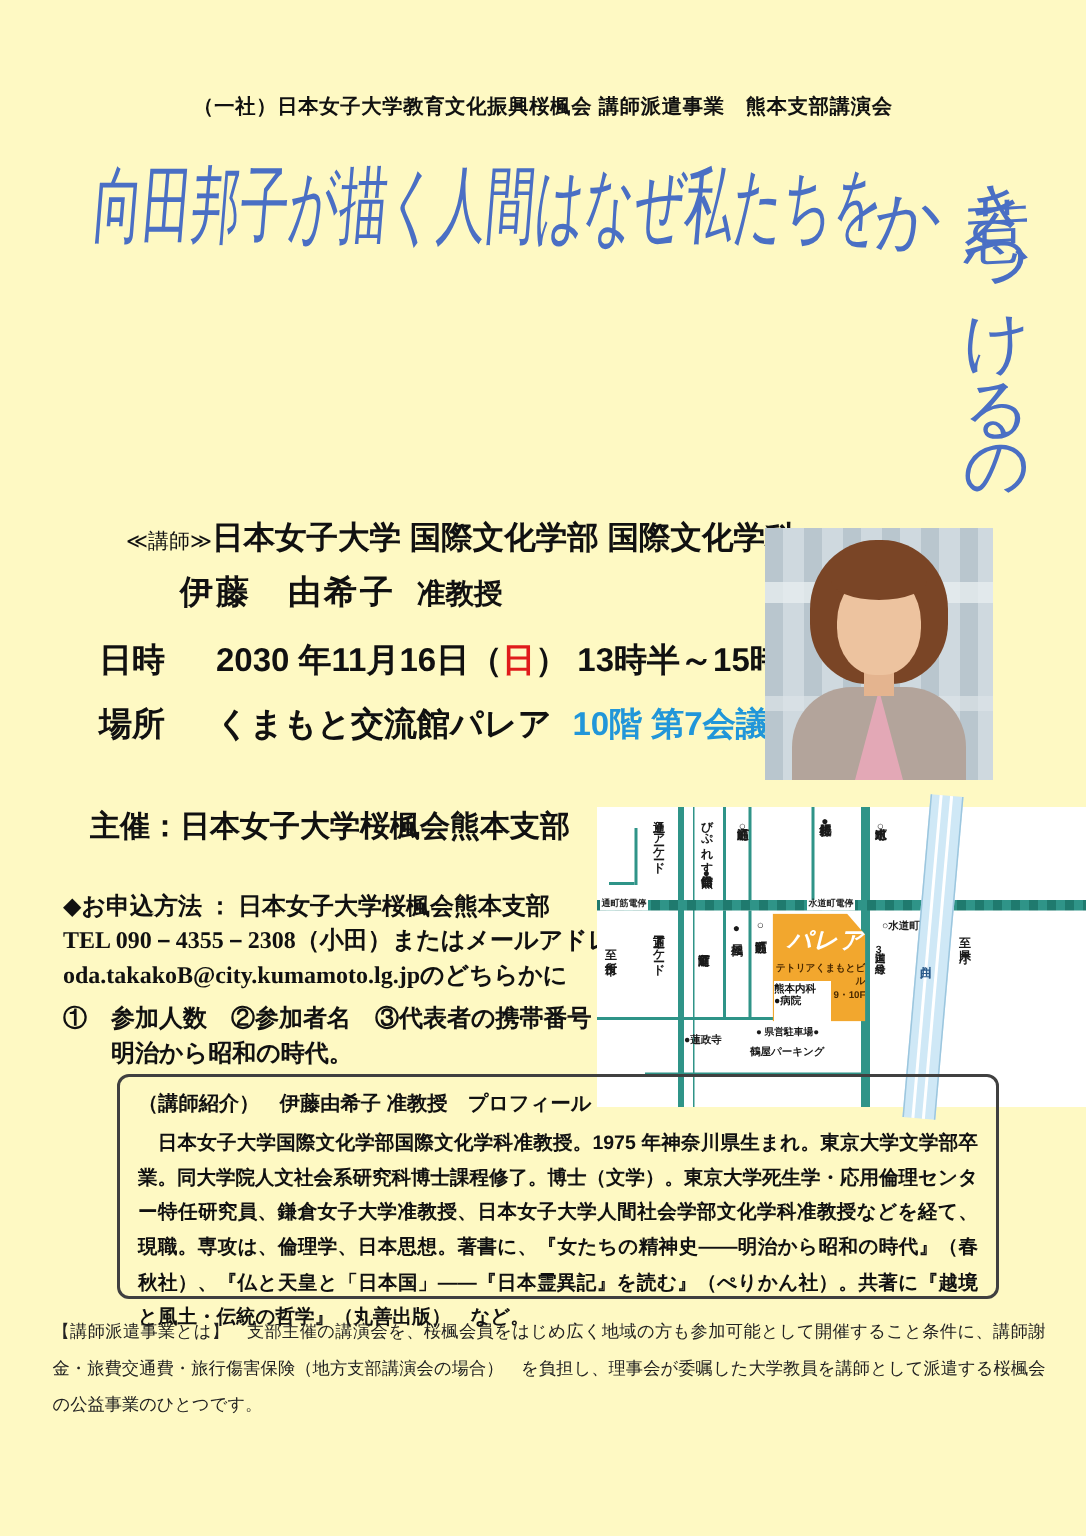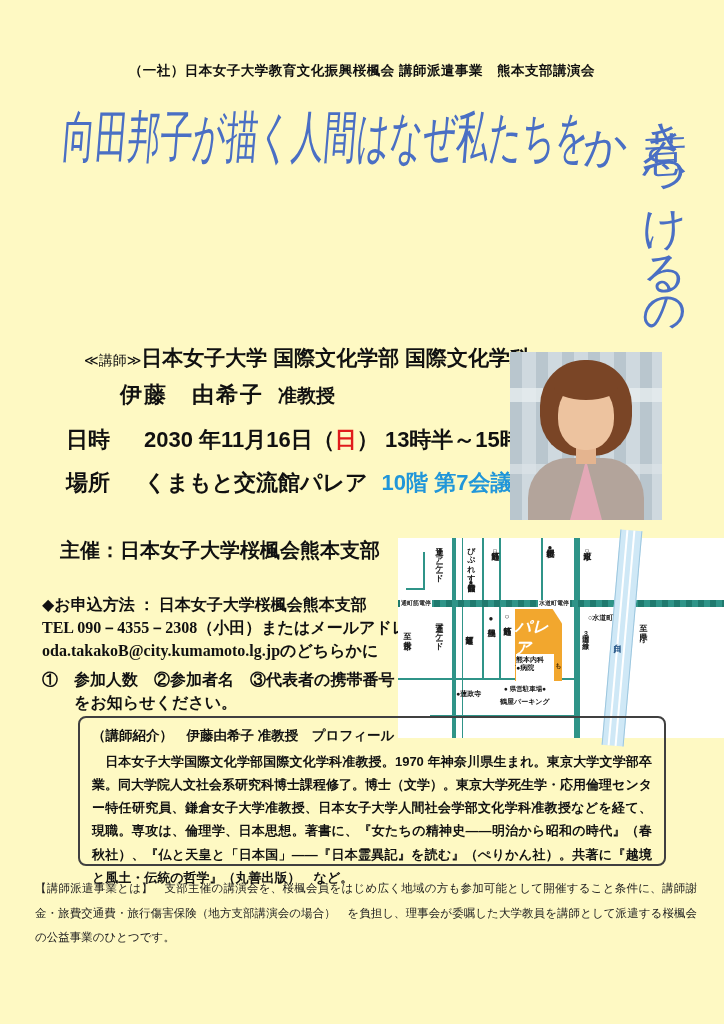--- a/index.html
+++ b/index.html
@@ -61,22 +61,22 @@
   .photo .blouse{position:absolute;top:108px;left:60px;width:32px;height:60px;background:#e3a8b6;clip-path:polygon(50% 0,0 100%,100% 100%);}
 
   
   .map{top:538px;left:398px;width:326px;height:200px;background:#fff;font-weight:bold;}
   .map .rd{position:absolute;background:#2f9488;}
   .map .hmain{left:0;top:62px;width:326px;height:7px;
               background:repeating-linear-gradient(90deg,#1f7a6e 0 6px,#2f9488 6px 12px);}
   .map .lbl{position:absolute;font-size:8px;color:#1a1a1a;letter-spacing:0;line-height:1.05;}
   .map .lbl7{font-size:7px;}
   .map .stop{position:absolute;font-size:6px;background:#fff;color:#222;top:62px;padding:0 1px;line-height:7px;}
-  .map .orange{position:absolute;left:117px;top:71px;width:47px;height:72px;background:#f2a72e;
-               clip-path:polygon(0 0,80% 0,100% 20%,100% 100%,0 100%);text-align:left;}
+  .map .orange{position:absolute;left:117px;top:71px;width:62px;height:72px;background:#f2a72e;
+               clip-path:polygon(0 0,80% 0,100% 20%,100% 100%,0 100%);text-align:right;}
   .map .palea{display:block;margin-top:8px;color:#fff;font-size:16px;font-weight:bold;font-style:italic;letter-spacing:1px;}
   .map .bldg{display:block;margin-top:3px;color:#4a2a00;font-size:6.5px;}
   .map .floor{display:block;color:#4a2a00;font-size:6.5px;}
   .map .whitebox{position:absolute;left:118px;top:116px;width:38px;height:26px;background:#fff;font-size:7px;line-height:1.2;padding-top:2px;}
   .map .river{position:absolute;left:213px;top:-8px;width:20px;height:216px;background:#cfe8f6;transform:rotate(5deg);
               border-left:1.5px solid #9cc6de;border-right:1.5px solid #9cc6de;}
   .map .river i{position:absolute;top:0;bottom:0;width:2px;background:#fff;}
   .map .blue{color:#2a5a8a;}
 </style>
 </head>
@@ -105,21 +105,21 @@
     <span class="venue-label">場所</span><span>くまもと交流館パレア</span><span class="room-blue">10階 第7会議室</span>
   </div>
 
   <div class="abs org-line">主催：日本女子大学桜楓会熊本支部</div>
 
   <div class="abs apply">
     <div>◆お申込方法 ： 日本女子大学桜楓会熊本支部</div>
     <div>TEL 090－4355－2308（小田）またはメールアドレス</div>
     <div>oda.takakoB@city.kumamoto.lg.jpのどちらかに</div>
     <div class="gap">①　参加人数　②参加者名　③代表者の携帯番号</div>
-    <div>　　をお知らせください。</div>
+    <div>　　明治から昭和の時代。</div>
   </div>
 
   <div class="abs photo">
     <div class="band"></div>
     <div class="band2"></div>
     <div class="hair"></div>
     <div class="jacket"></div>
     <div class="blouse"></div>
     <div class="neck"></div>
     <div class="face"></div>
@@ -174,18 +174,18 @@
     <span class="lbl lbl7 vt" style="left:184px;top:92px;">国道3号線</span>
     <span class="lbl vt blue" style="left:214px;top:100px;">白川</span>
     <span class="lbl vt" style="left:240px;top:80px;">至 県庁</span>
     <span class="lbl lbl7" style="left:58px;top:152px;">●蓮政寺</span>
     <span class="lbl" style="left:106px;top:148px;font-size:6.5px;">● 県営駐車場●</span>
     <span class="lbl lbl7" style="left:102px;top:160px;">鶴屋パーキング</span>
   </div>
 
   <div class="abs" style="top:716px;left:78px;width:560px;height:128px;border:2px solid #404040;border-radius:8px;padding:9px 12px;">
     <div style="font-size:13.5px;font-weight:bold;margin-bottom:5px;">（講師紹介）　伊藤由希子 准教授　プロフィール</div>
-    <div style="font-size:13px;font-weight:bold;line-height:1.78;text-align:justify;">　日本女子大学国際文化学部国際文化学科准教授。1970 年神奈川県生まれ。東京大学文学部卒業。同大学院人文社会系研究科博士課程修了。博士（文学）。東京大学死生学・応用倫理センター特任研究員、鎌倉女子大学准教授、日本女子大学人間社会学部文化学科准教授などを経て、現職。専攻は、倫理学、日本思想。著書に、『女たちの精神史――明治から昭和の時代』（春秋社）、『仏と天皇と「日本国」――『日本霊異記』を読む』（ぺりかん社）。共著に『越境と風土・伝統の哲学』（丸善出版）　など。</div>
+    <div style="font-size:13px;font-weight:bold;line-height:1.78;text-align:justify;">　日本女子大学国際文化学部国際文化学科准教授。1975 年神奈川県生まれ。東京大学文学部卒業。同大学院人文社会系研究科博士課程修了。博士（文学）。東京大学死生学・応用倫理センター特任研究員、鎌倉女子大学准教授、日本女子大学人間社会学部文化学科准教授などを経て、現職。専攻は、倫理学、日本思想。著書に、『女たちの精神史――明治から昭和の時代』（春秋社）、『仏と天皇と「日本国」――『日本霊異記』を読む』（ぺりかん社）。共著に『越境と風土・伝統の哲学』（丸善出版）　など。</div>
   </div>
 
   <div class="abs" style="top:876px;left:35px;width:662px;font-family:'Liberation Serif','DejaVu Serif',serif;font-size:11.5px;line-height:2.15;color:#222;text-align:justify;">【講師派遣事業とは】　支部主催の講演会を、桜楓会員をはじめ広く地域の方も参加可能として開催すること条件に、講師謝金・旅費交通費・旅行傷害保険（地方支部講演会の場合）　を負担し、理事会が委嘱した大学教員を講師として派遣する桜楓会の公益事業のひとつです。</div>
 
 </div>
 
 </body></html>

